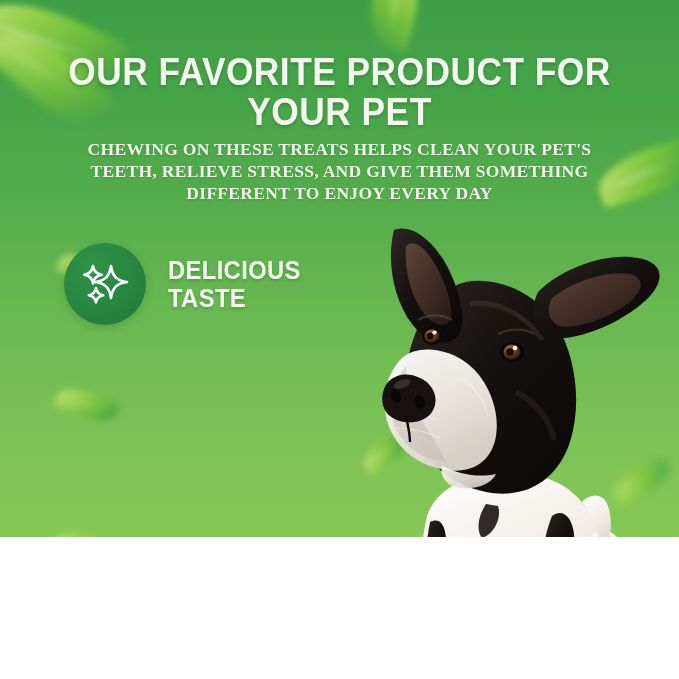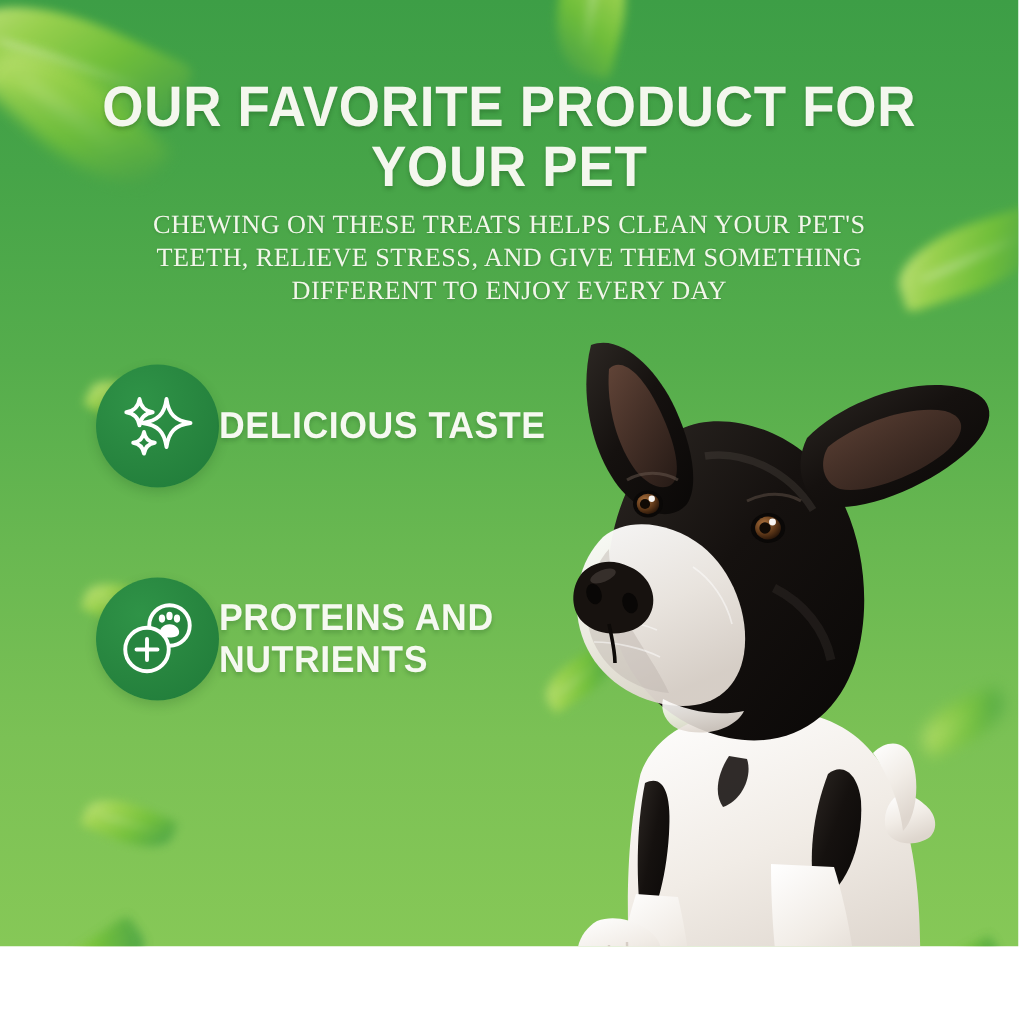--- a/index.html
+++ b/index.html
@@ -3,21 +3,21 @@
 <meta charset="utf-8">
 <style>
   html, body {
     margin: 0;
     padding: 0;
     background: #ffffff;
   }
   #poster {
     position: relative;
     width: 679px;
-    height: 631px;
+    height: 537px;
     overflow: hidden;
     font-family: "Liberation Sans", sans-serif;
     background: linear-gradient(180deg,
         #3d9e46 0%,
         #46a448 18%,
         #55ad4c 38%,
         #69b851 58%,
         #7bc155 78%,
         #86c857 100%);
   }
@@ -70,40 +70,41 @@
     letter-spacing: .5px;
     color: #f4f7ee;
     transform: scaleX(.93);
     text-shadow: 0 2px 3px rgba(22,70,24,.30);
     text-transform: uppercase;
   }
   .subhead {
     margin: 6px auto 0;
     width: 520px;
     font-family: "Liberation Serif", serif;
-    font-weight: 400;
+    font-weight: 700;
     font-size: 17.5px;
     line-height: 22px;
     letter-spacing: .3px;
     color: #f2f6ea;
     text-transform: uppercase;
     text-shadow: 0 1px 2px rgba(22,70,24,.22);
   }
 
   
   .features {
     position: absolute;
     left: 64px;
     top: 240px;
     width: 330px;
     z-index: 7;
   }
   .feature {
     display: flex;
     align-items: center;
+    gap: 22px;
     height: 88px;
     margin-bottom: 54px;
   }
   .feature:last-child { margin-bottom: 0; }
 
   .badge {
     position: relative;
     flex: 0 0 auto;
     width: 82px;
     height: 82px;
@@ -270,33 +271,15 @@
         <svg width="56" height="56" viewBox="0 0 56 56" fill="none" stroke="#ffffff" stroke-width="2.6" stroke-linejoin="round">
           <path d="M34 10 C35.4 20.2 39.8 24.6 50 26 C39.8 27.4 35.4 31.8 34 42 C32.6 31.8 28.2 27.4 18 26 C28.2 24.6 32.6 20.2 34 10 Z"></path>
           <path d="M16 10 C16.8 15.4 19.4 18 24.8 18.8 C19.4 19.6 16.8 22.2 16 27.6 C15.2 22.2 12.6 19.6 7.2 18.8 C12.6 18 15.2 15.4 16 10 Z"></path>
           <path d="M19 32 C19.7 36.4 21.8 38.5 26.2 39.2 C21.8 39.9 19.7 42 19 46.4 C18.3 42 16.2 39.9 11.8 39.2 C16.2 38.5 18.3 36.4 19 32 Z"></path>
         </svg>
       </div>
       <div class="feature-label">DELICIOUS TASTE</div>
     </div>
 
 
-    <div class="feature">
-      <div class="badge">
-        <svg width="56" height="56" viewBox="0 0 56 56" fill="none" stroke="#ffffff" stroke-width="2.6" stroke-linecap="round" stroke-linejoin="round">
-          <circle cx="36" cy="19" r="13.5" fill="#27853f"></circle>
-          <g fill="#ffffff" stroke="none">
-            <ellipse cx="31" cy="14.4" rx="2.1" ry="2.7"></ellipse>
-            <ellipse cx="36" cy="12.6" rx="2.1" ry="2.8"></ellipse>
-            <ellipse cx="41" cy="14.4" rx="2.1" ry="2.7"></ellipse>
-            <path d="M36 18.2 C40.2 18.2 42.8 21.4 42.4 24 C42 26.4 39.2 27 36 27
-                     C32.8 27 30 26.4 29.6 24 C29.2 21.4 31.8 18.2 36 18.2 Z"></path>
-          </g>
-          <circle cx="21" cy="35" r="14.5" fill="#27853f"></circle>
-          <path d="M21 28 L21 42 M14 35 L28 35"></path>
-        </svg>
-      </div>
-      <div class="feature-label">PROTEINS AND
-NUTRIENTS</div>
-    </div>
 
   </div>
 </div>
 
 </body></html>

